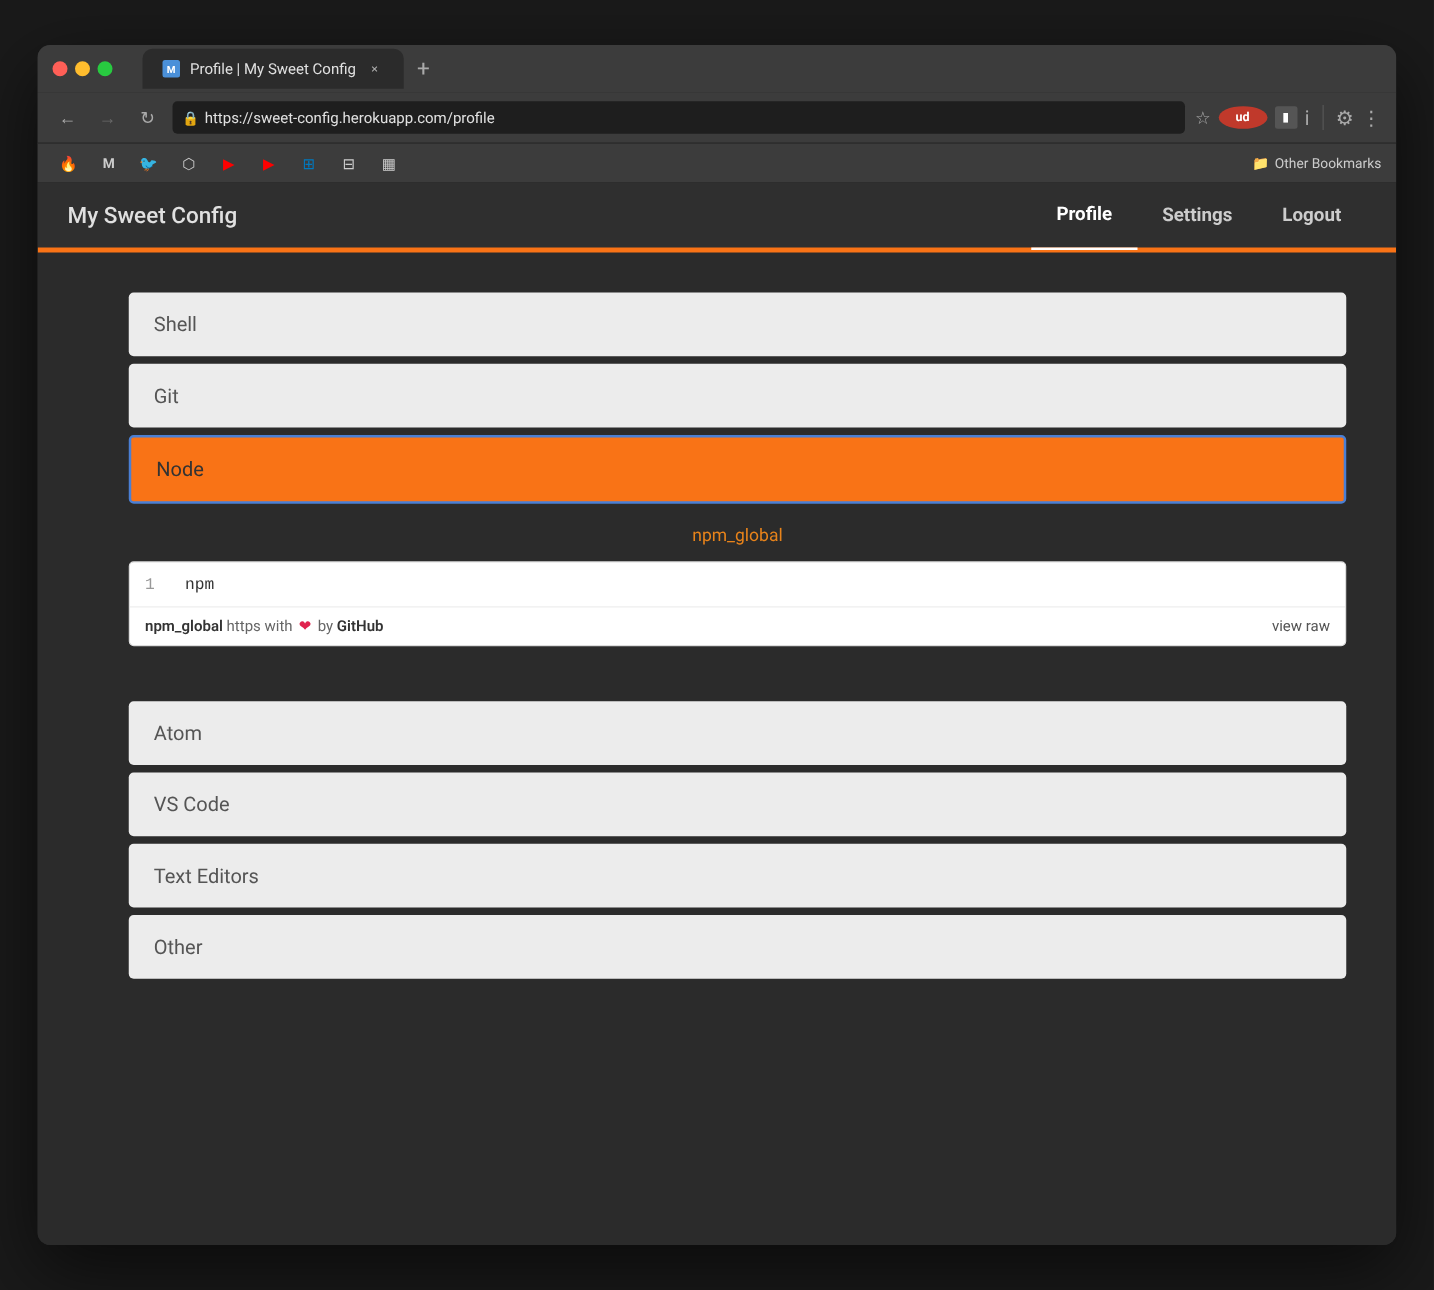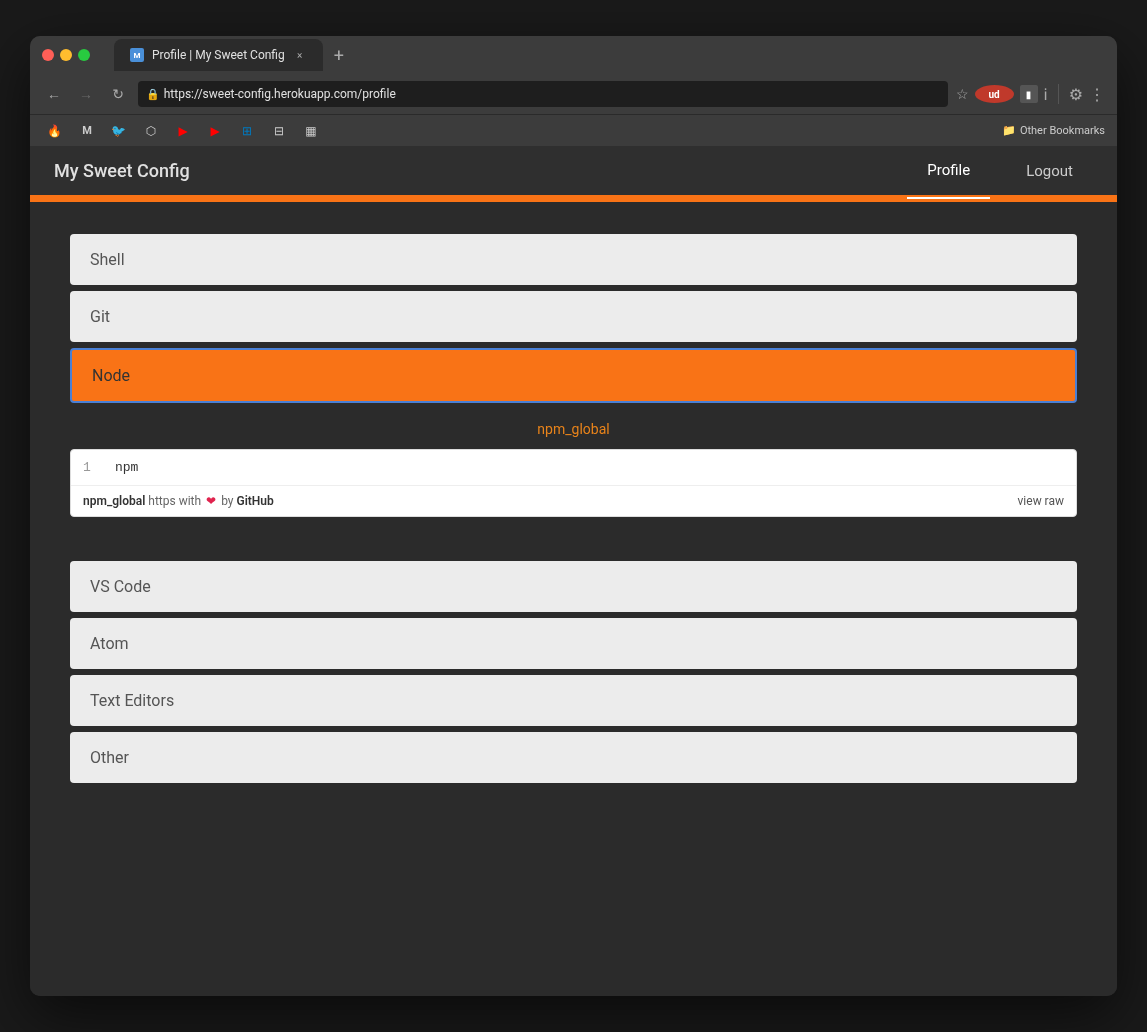--- a/index.html
+++ b/index.html
@@ -215,33 +215,34 @@
       background: #2b2b2b;
     }
 
     
     .app-nav {
       background: #2f2f2f;
       height: 56px;
       display: flex;
       align-items: center;
       padding: 0 24px;
-      border-bottom: 7px solid #f97316;
+      border-bottom: 4px solid #f97316;
     }
 
     .app-logo {
       color: #e0e0e0;
       font-size: 18px;
       font-weight: 500;
       flex: 1;
     }
 
     .nav-links {
       display: flex;
-      gap: 16px;
+      gap: 0;
+      font-weight: bold;
     }
 
     .nav-link {
       padding: 0 20px;
       height: 56px;
       display: flex;
       align-items: center;
       color: #ccc;
       font-size: 15px;
       cursor: pointer;
@@ -249,20 +250,21 @@
     }
 
     .nav-link.active {
       color: #fff;
       border-bottom: 2px solid #fff;
     }
 
     
     .main-area {
       padding: 32px 40px;
+      margin-left: 33px;
     }
 
     
     .section-item {
       background: #ececec;
       border-radius: 4px;
       margin-bottom: 6px;
       padding: 16px 20px;
       color: #555;
       font-size: 16px;
@@ -407,20 +409,21 @@
       <span>Other Bookmarks</span>
     </div>
   </div>
 
   <div class="app-content">
 
     <div class="app-nav">
       <div class="app-logo">My Sweet Config</div>
       <div class="nav-links">
         <a class="nav-link active">Profile</a>
+        <a class="nav-link">Settings</a>
         <a class="nav-link">Logout</a>
       </div>
     </div>
 
     <div class="main-area">
 
       <div class="section-item">Shell</div>
       <div class="section-item">Git</div>
       <div class="section-item active">Node</div>
 
@@ -436,20 +439,20 @@
           <span>&nbsp;<span>https with</span>&nbsp;</span>
           <span class="code-footer-heart">❤</span>
           <span>&nbsp;<span>by</span>&nbsp;</span>
           <span style="color:#333;font-weight:600;">GitHub</span>
           <span class="view-raw">view raw</span>
         </div>
       </div>
 
       <div style="height: 24px;"></div>
 
+      <div class="section-item">Atom</div>
       <div class="section-item">VS Code</div>
-      <div class="section-item">Atom</div>
       <div class="section-item">Text Editors</div>
       <div class="section-item">Other</div>
 
     </div>
   </div>
 </div>
 
 </body></html>

